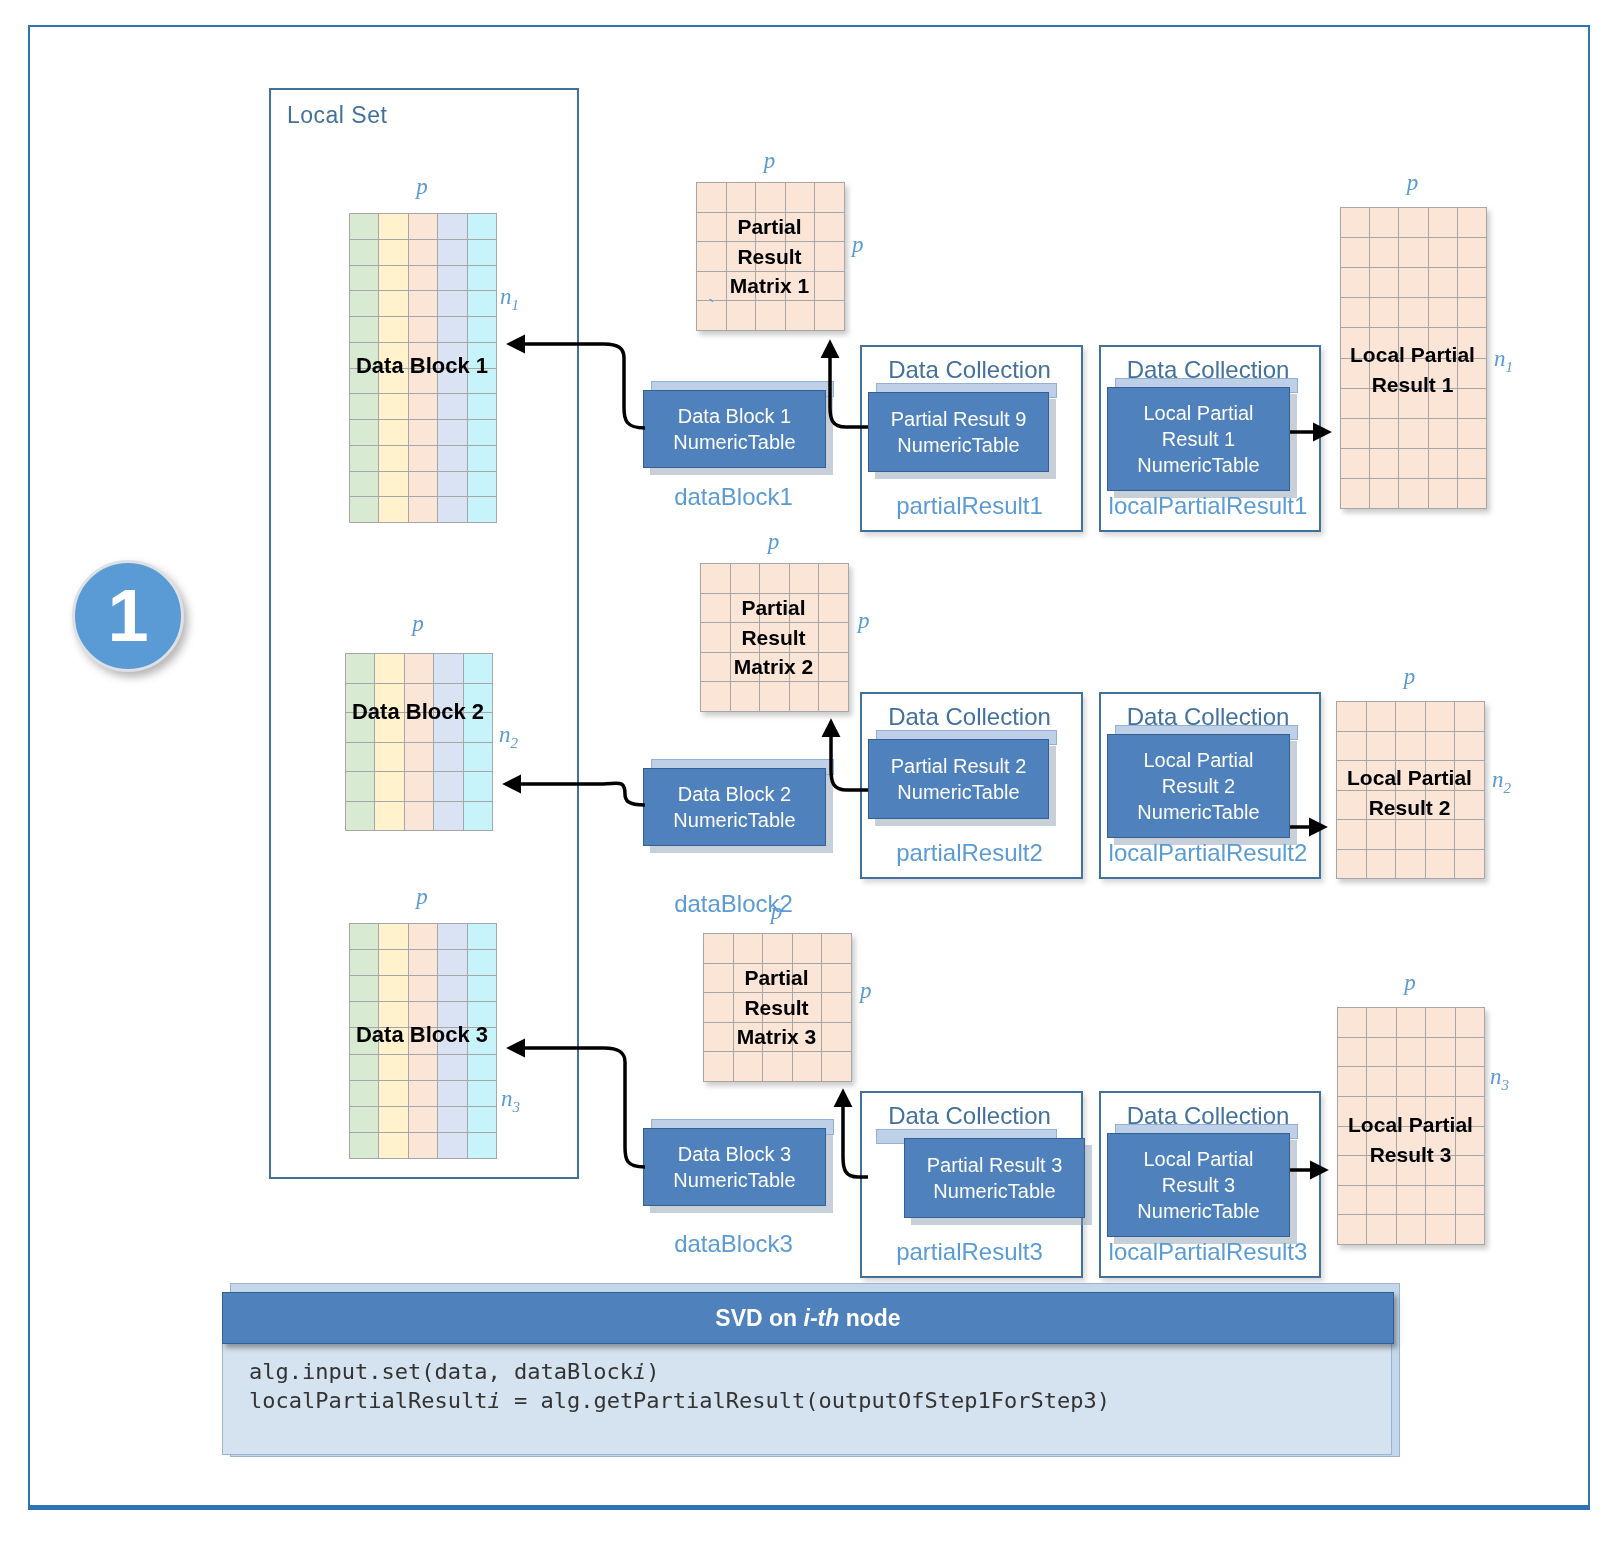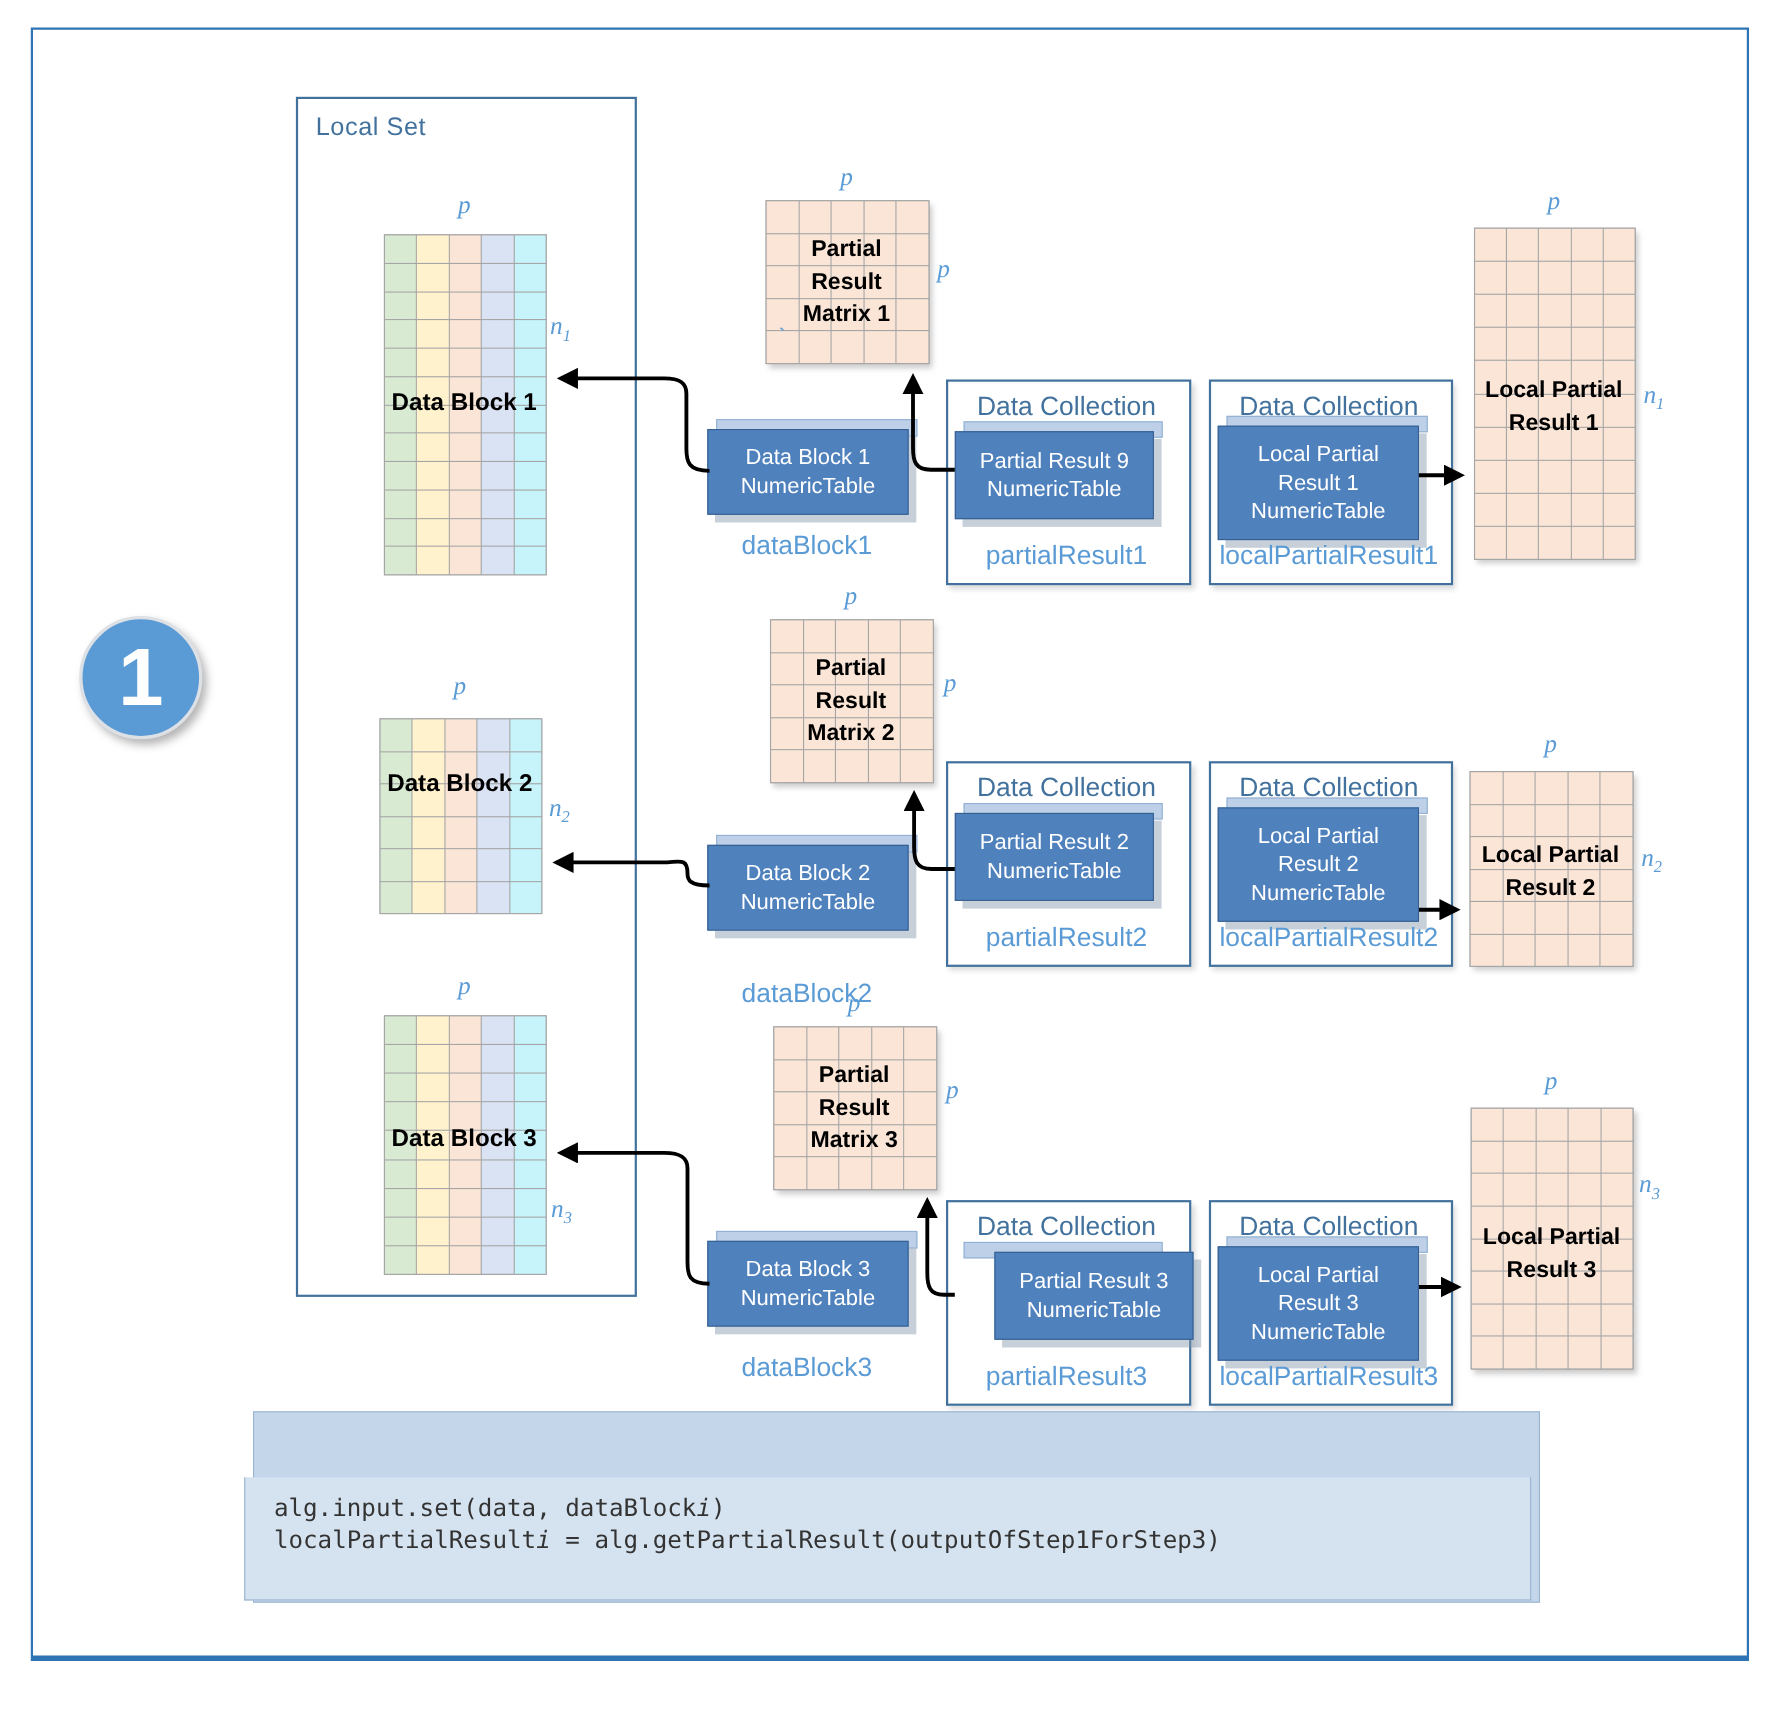--- a/index.html
+++ b/index.html
@@ -562,17 +562,20 @@
     <path d="M 645 1167 C 626 1167 625 1159 625 1147 L 625 1062 C 625 1052 618 1048 604 1048 L 510 1048" fill="none" stroke="#000" stroke-width="3.5" marker-end="url(#ah)"></path>
     <path d="M 868 427 L 846 427 C 832 427 830 419 830 407 L 830 343" fill="none" stroke="#000" stroke-width="3.5" marker-end="url(#ah)"></path>
     <path d="M 868 790 L 847 790 C 833 790 831 782 831 770 L 831 722" fill="none" stroke="#000" stroke-width="3.5" marker-end="url(#ah)"></path>
     <path d="M 868 1177 L 858 1177 C 845 1177 843 1169 843 1157 L 843 1092" fill="none" stroke="#000" stroke-width="3.5" marker-end="url(#ah)"></path>
     <path d="M 1290 432 L 1328 432" fill="none" stroke="#000" stroke-width="3.5" marker-end="url(#ah)"></path>
     <path d="M 1290 827 L 1324 827" fill="none" stroke="#000" stroke-width="3.5" marker-end="url(#ah)"></path>
     <path d="M 1290 1170 L 1325 1170" fill="none" stroke="#000" stroke-width="3.5" marker-end="url(#ah)"></path>
   </svg>
 
   <div class="abs panel-offset"></div>
+  <div class="abs panel-bar">
+    <span><span>SVD on </span><em>i-th</em><span> node</span></span>
+  </div>
   <div class="abs panel-code">
     <div><span>alg.input.set(data, dataBlock</span><em>i</em><span>)</span></div>
     <div><span>localPartialResult</span><em>i</em><span> = alg.getPartialResult(outputOfStep1ForStep3)</span></div>
   </div>
 </div>
 
 </body></html>

